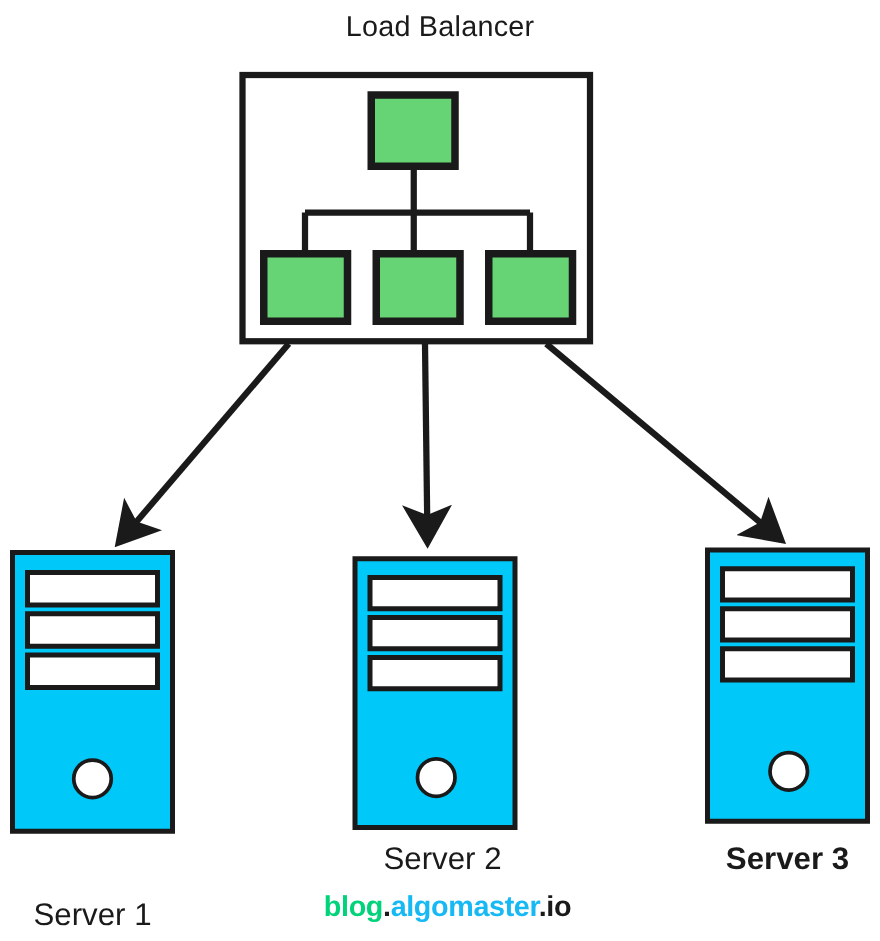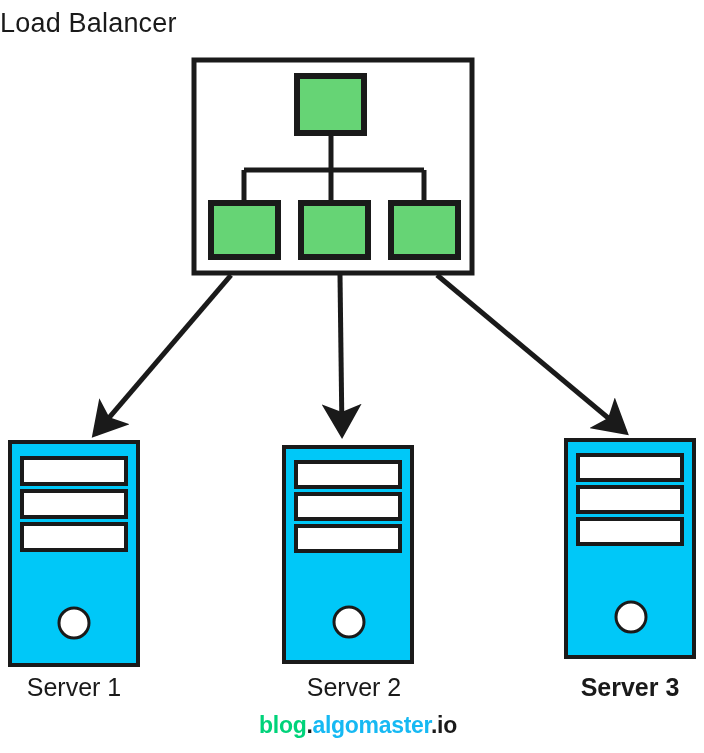--- a/index.html
+++ b/index.html
@@ -29,29 +29,30 @@
   .txt {
     position: absolute;
     color: #1a1a1a;
     white-space: nowrap;
     font-family: "Liberation Sans", sans-serif;
   }
   #lb-title {
     left: 0;
     top: 8px;
     width: 704px;
-    font-size: 27px;
+    text-align: center;
+    font-size: 23px;
     letter-spacing: 0.2px;
   }
   .server-label {
     font-size: 25px;
     top: 673px;
     text-align: center;
   }
-  #server-label-1 { left: 8px;   width: 132px; }
+  #server-label-1 { left: 8px;   width: 132px; margin-top: 45px; }
   #server-label-2 { left: 288px; width: 132px; }
   #server-label-3 { left: 564px; width: 132px; font-weight: bold; }
 
   #watermark {
     left: 6px;
     top: 712px;
     width: 704px;
     text-align: center;
     font-size: 23px;
     font-weight: bold;

